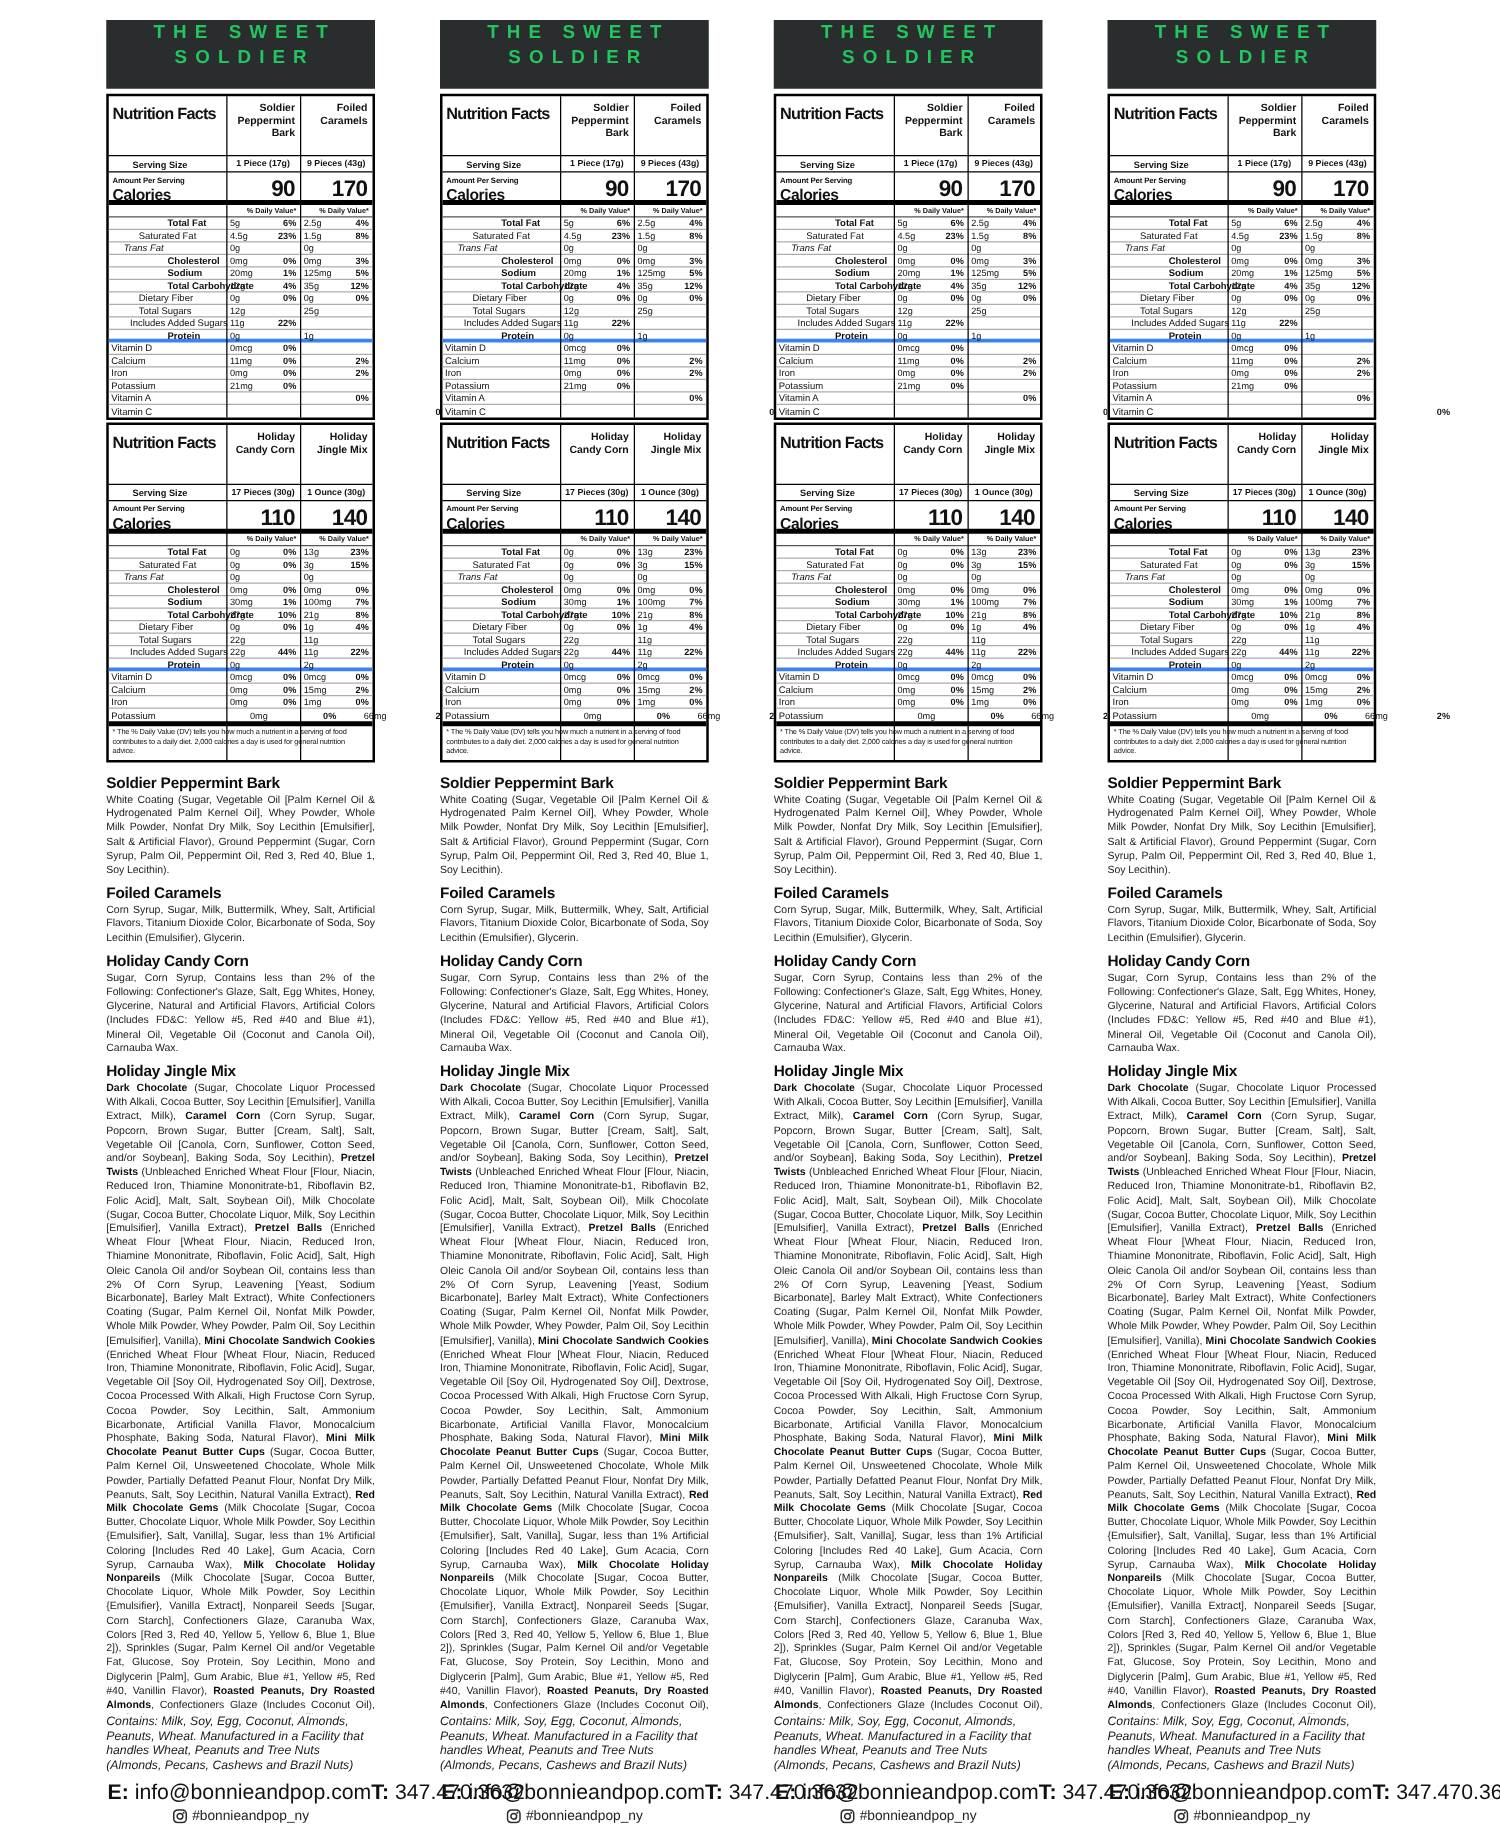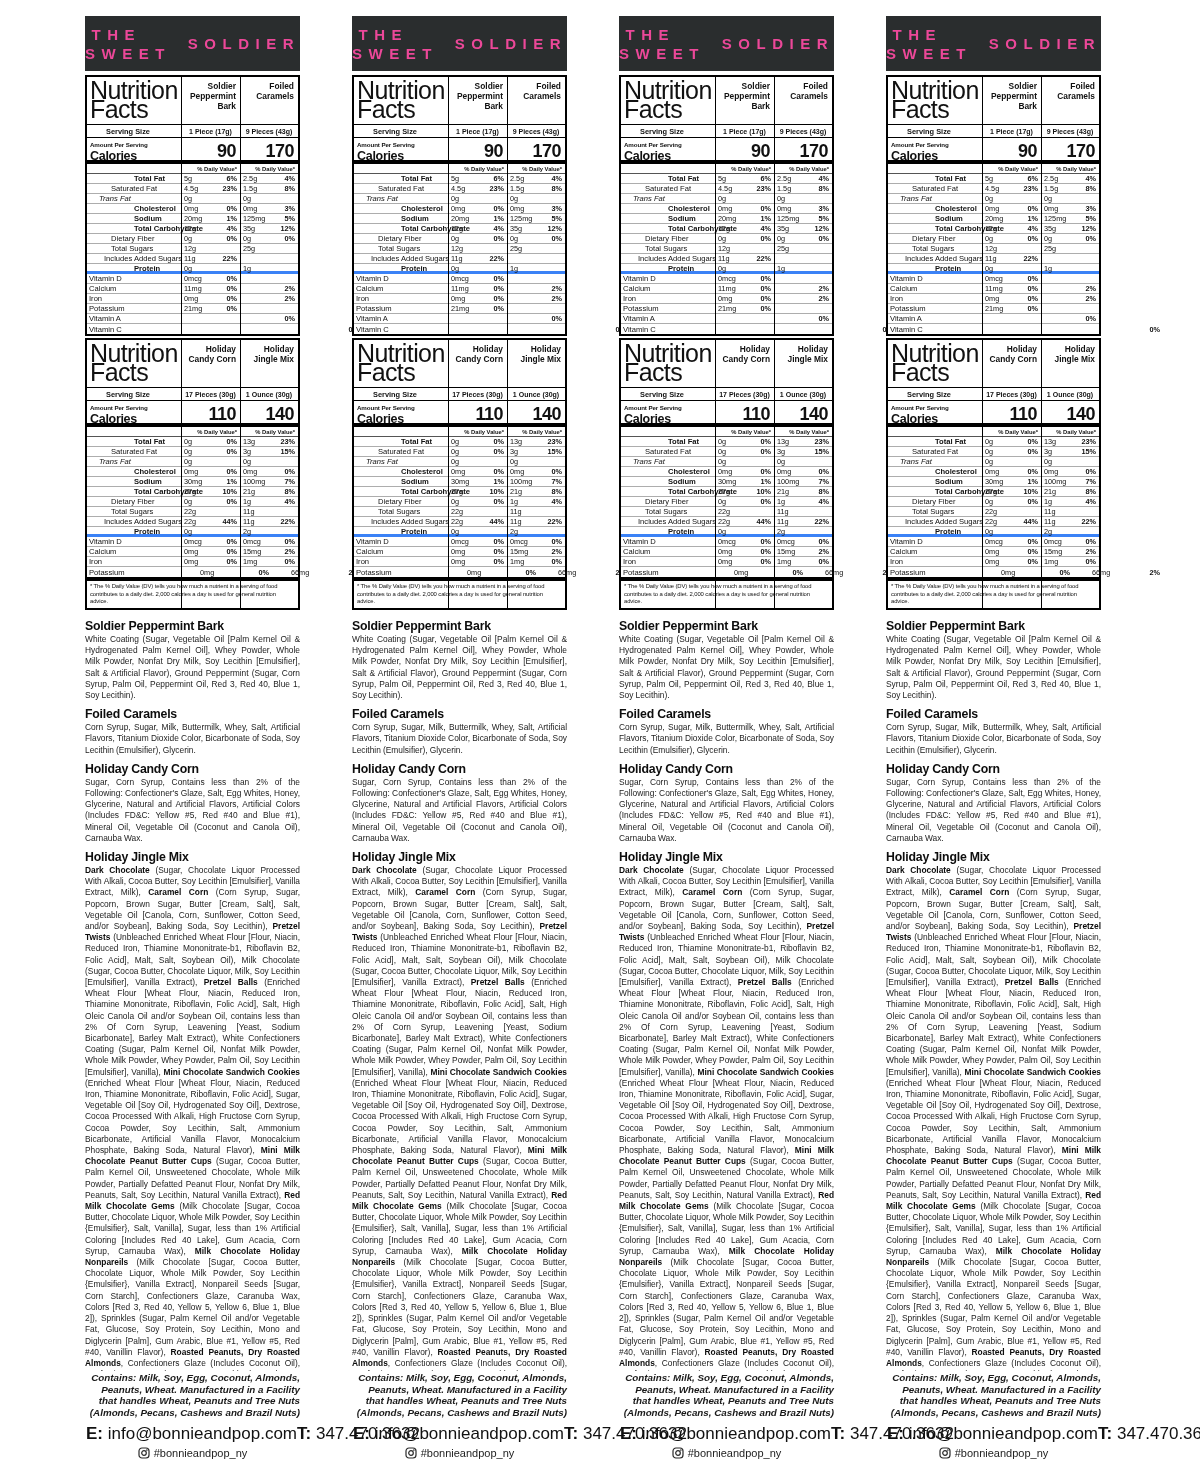--- a/index.html
+++ b/index.html
@@ -6,31 +6,31 @@
   html,body { background:#fff; }
   body {
     width: 1200px; height: 1467px; overflow: hidden;
     font-family: "Liberation Sans", sans-serif; color: #111;
     position: relative;
   }
   .columns { display: flex; gap: 52px; padding: 16px 0 0 85px; }
   .column { width: 215px; flex: 0 0 215px; height: 1447px; display: flex; flex-direction: column; }
 
   
-  .brand { background: #2a2d2e; color: #ec4899; height: 56px; display: flex; flex-direction: row;
+  .brand { background: #2a2d2e; color: #22c55e; height: 56px; display: flex; flex-direction: column;
            align-items: center; gap: 1px; }
   .brand-line { font-size: 15px; font-weight: bold; letter-spacing: 6.5px; text-indent: 6.5px; line-height: 19px; }
 
   
   .nf-panel { border: 2px solid #000; margin-top: 4px; position: relative; background: #fff; }
   .vline { position: absolute; top: 0; bottom: 0; width: 1px; background: #000; }
   .v1 { left: 94px; } .v2 { left: 153px; }
   .nf-grid { display: grid; grid-template-columns: 94px 59px 58px; }
   .nf-head { min-height: 47px; }
-  .nf-title { font-size: 25px; line-height: 19px; font-weight: normal; letter-spacing: -0.6px; padding: 4px 2px 2px 3px; }
+  .nf-title { font-size: 13px; line-height: 19px; font-weight: bold; letter-spacing: -0.6px; padding: 4px 2px 2px 3px; }
   .nf-prod { font-size: 8.4px; line-height: 9.8px; font-weight: bold; text-align: right; padding: 5px 4px 2px 2px; }
   .nf-serving { border-top: 1.5px solid #000; border-bottom: 1px solid #000; height: 14px; align-items: center; }
   .nf-serving .lbl { font-size: 7.4px; font-weight: bold; padding-left: 3px; margin-left: 16px; }
   .nf-serving .val { font-size: 7px; font-weight: bold; text-align: center; }
   .nf-cal { height: 26px; border-bottom: 4px solid #000; }
   .nf-cal-left { padding: 3px 0 0 3px; }
   .nf-aps { font-size: 6.2px; font-weight: bold; letter-spacing: -0.1px; }
   .nf-cal-word { font-size: 12.5px; font-weight: bold; letter-spacing: -0.3px; margin-top: 1px; }
   .nf-cal-num { font-size: 18px; font-weight: bold; text-align: right; padding: 3px 4px 0 0; letter-spacing: -0.5px; }
   .nf-dv { height: 10px; border-bottom: 1px solid #555; }
@@ -50,22 +50,22 @@
   .nf-foot { border-top: 4px solid #000; font-size: 5.9px; line-height: 7.2px; padding: 2px 3px 3px 3px; letter-spacing: -0.1px; }
 
   
   .ingredients { flex: 1 1 auto; overflow: hidden; margin-top: 3px; }
   .ing-head { font-size: 12.3px; font-weight: bold; letter-spacing: -0.2px; margin: 6px 0 1px 0; color: #0d0d0d; }
   .ing-body { font-size: 8.4px; line-height: 11.2px; text-align: justify; color: #222; word-spacing: -0.2px; }
   .ing-body strong { color: #0d0d0d; }
 
   
   .bottom { margin-top: auto; padding-bottom: 4px; }
-  .contains { font-size: 9.8px; line-height: 11.8px; font-weight: bold; font-style: italic;
-              text-align: right; margin-top: 1px; color: #1a1a1a; }
+  .contains { font-size: 9.8px; line-height: 11.8px; font-weight: normal; font-style: italic;
+              text-align: left; margin-top: 1px; color: #1a1a1a; }
   .contact { margin-top: 5px; }
   .contact-line1 { display: flex; justify-content: space-between; font-size: 17px; padding: 0 1px; white-space: nowrap; }
   .contact-line1 strong { font-weight: bold; }
   .contact-line2 { display: flex; justify-content: center; align-items: center; gap: 4px; font-size: 11px; margin-top: 3px; color: #222; }
   .ig-svg { display: block; }
 </style>
 </head>
 <body>
 
 <div class="columns" id="columns">

